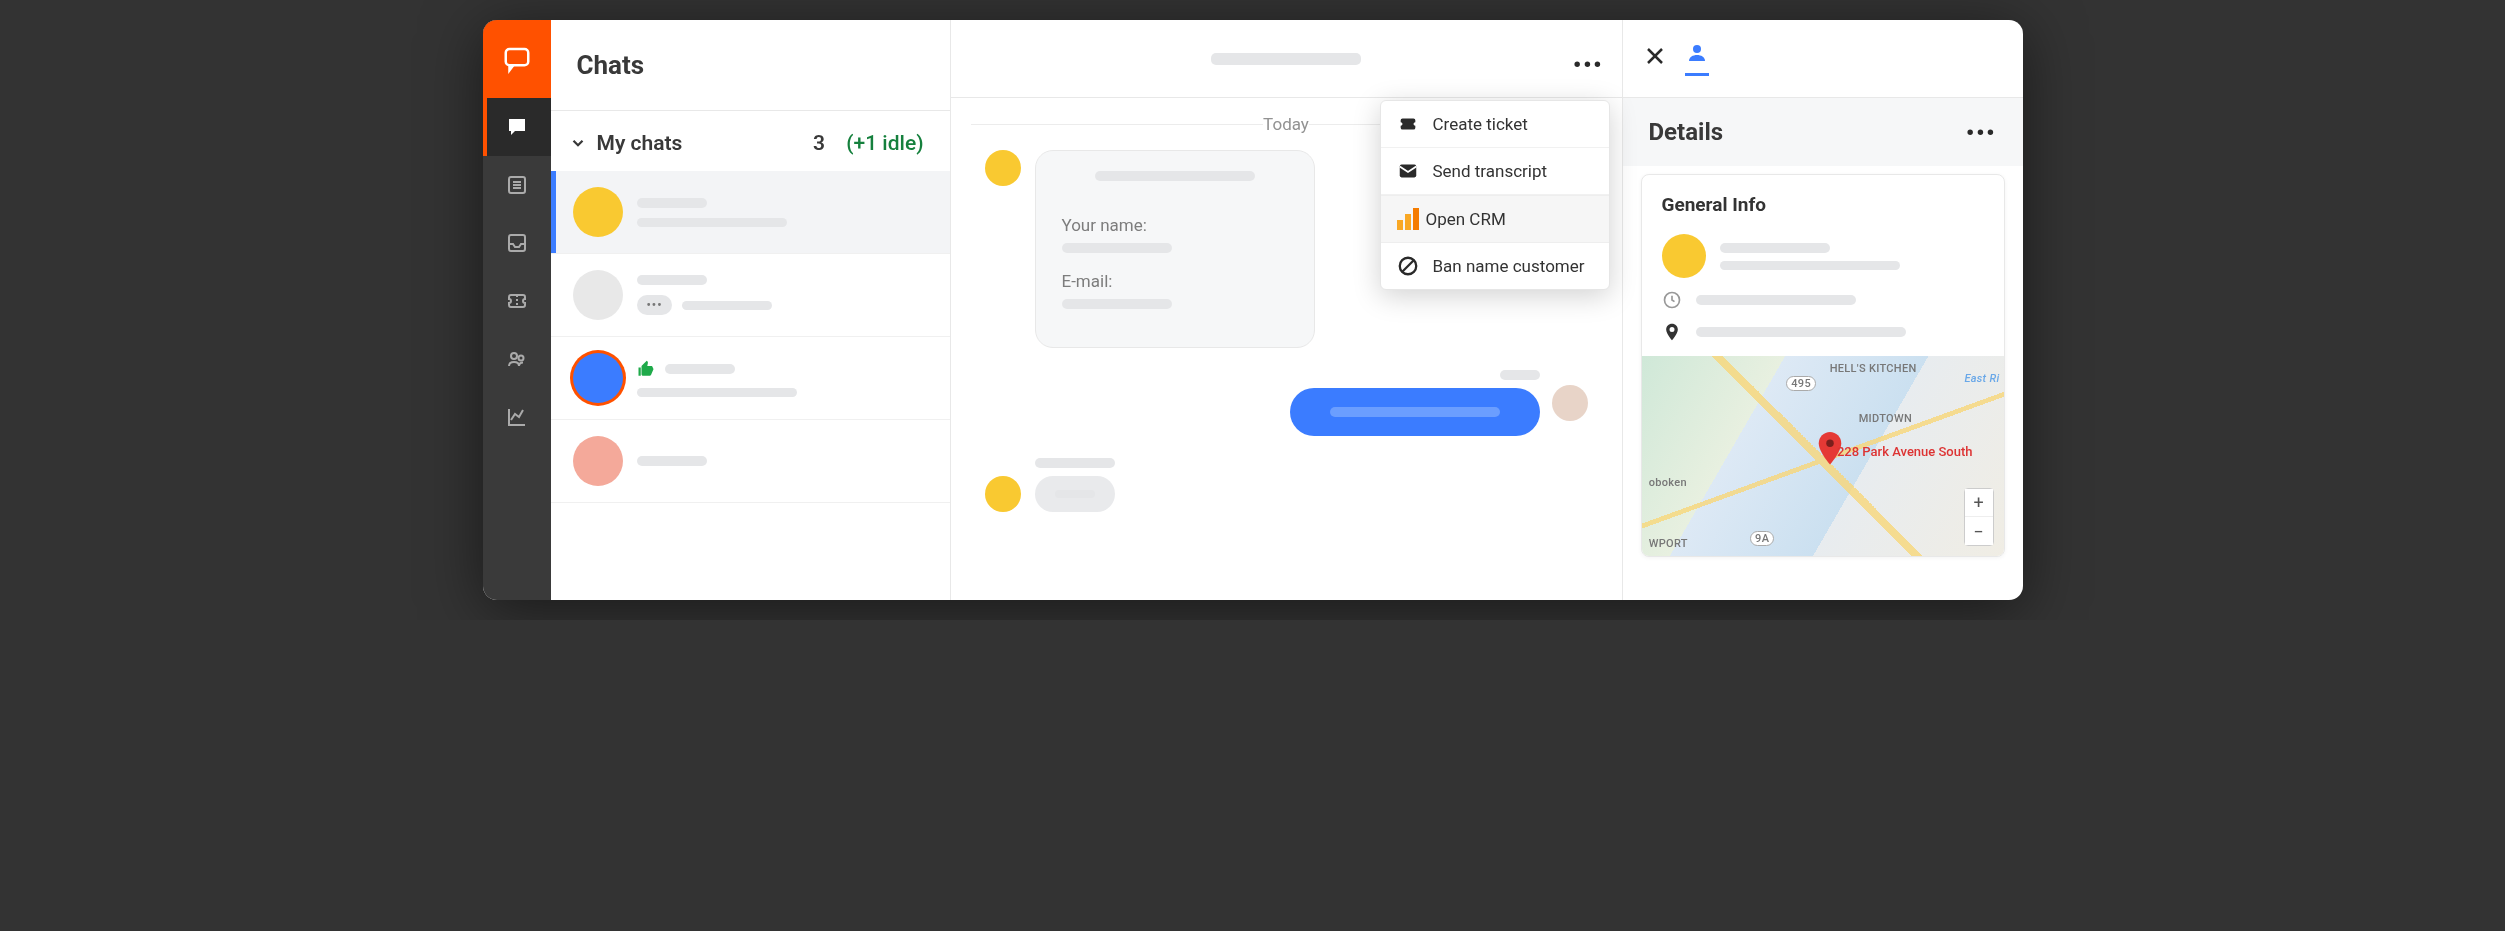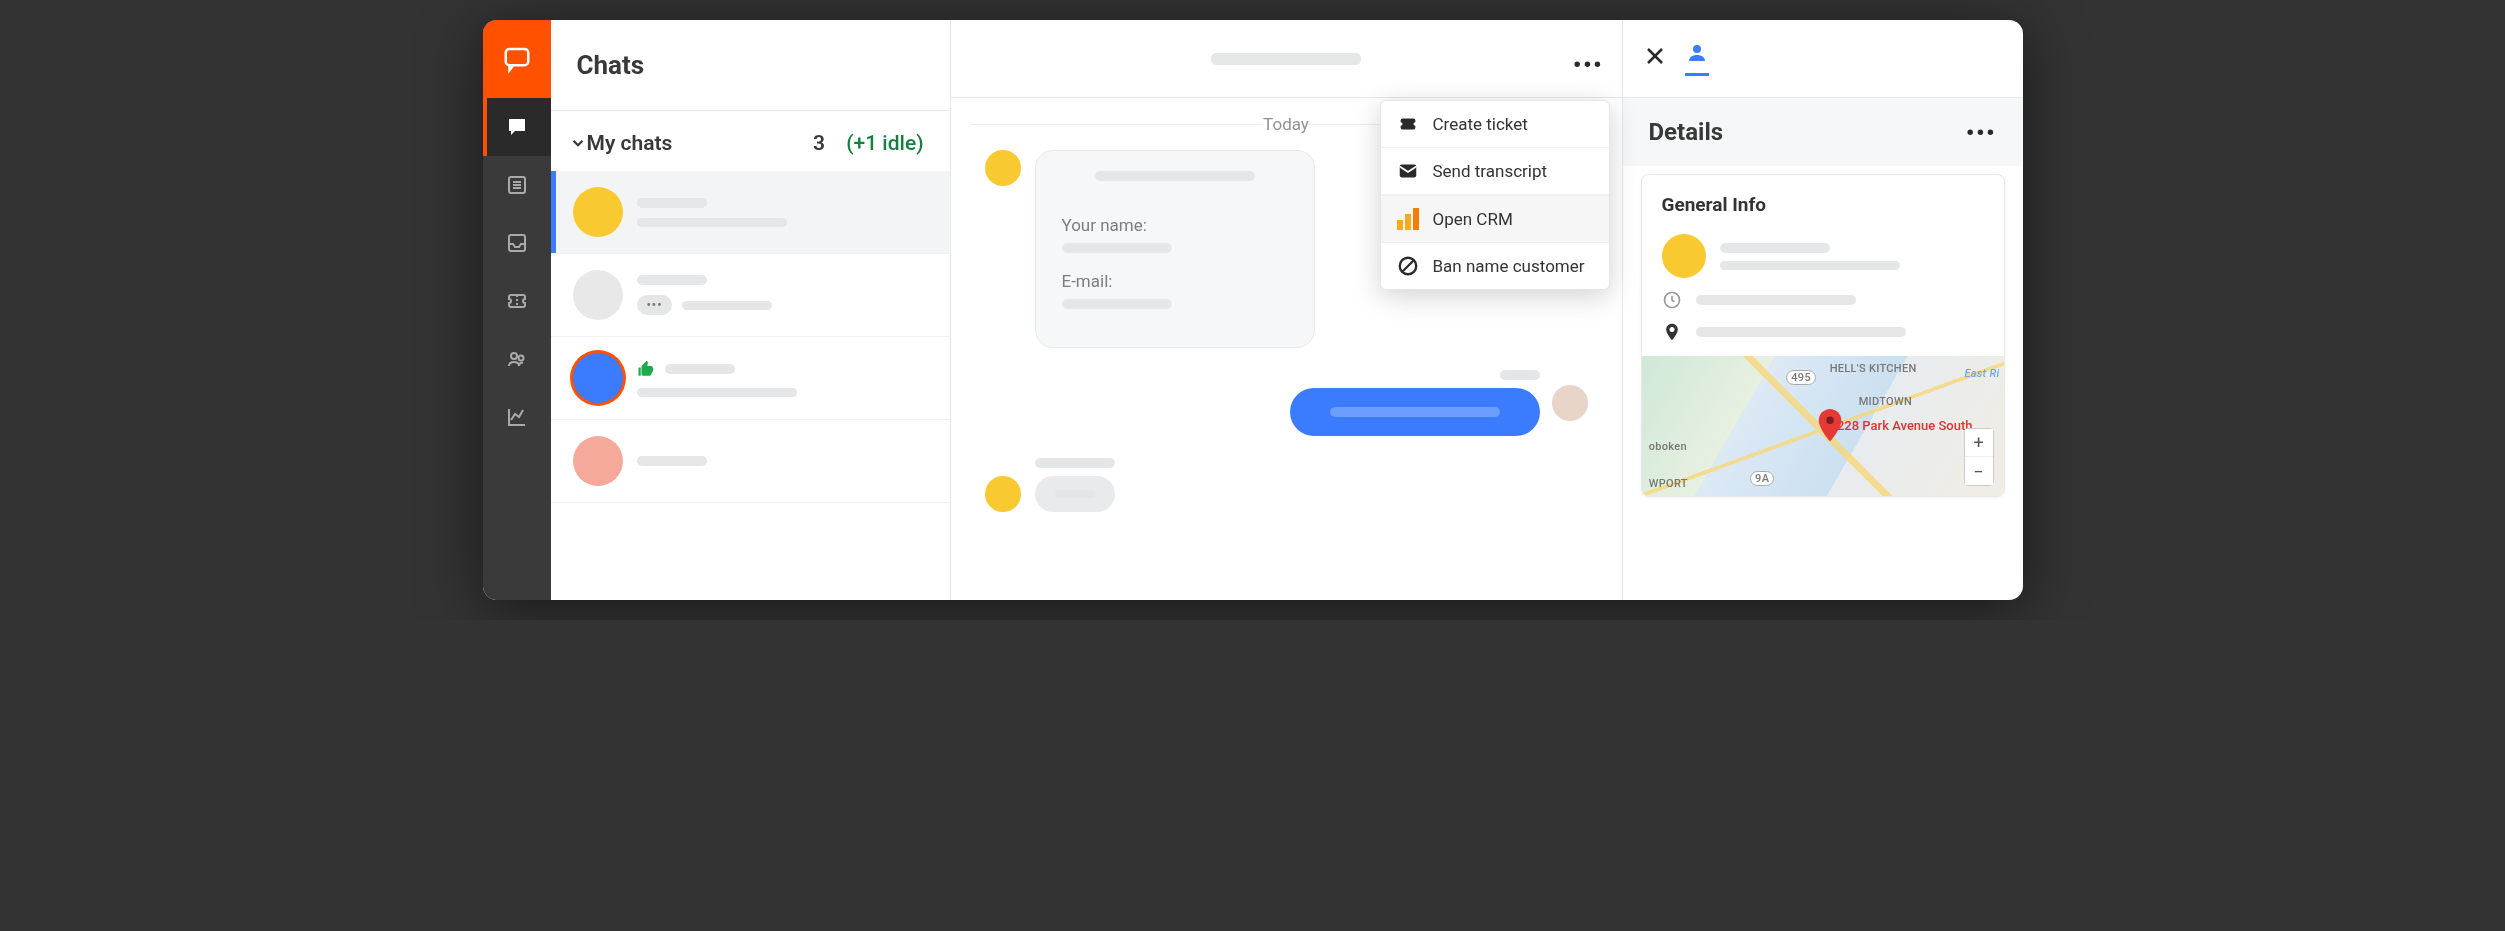--- a/index.html
+++ b/index.html
@@ -10,21 +10,21 @@
 .rail { width: 68px; background: #3a3a3a; display: flex; flex-direction: column; }
 .rail-top { width: 68px; height: 78px; background: #ff5100; display: flex; align-items: center; justify-content: center; }
 .rail-item { width: 68px; height: 58px; display: flex; align-items: center; justify-content: center; color: #aaa; cursor: pointer; position: relative; }
 .rail-item.active { background: #2a2a2a; color: #fff; }
 .rail-item.active::before { content:""; position:absolute; left:0; top:0; bottom:0; width:4px; background:#ff5100; }
 .rail-item svg { width: 24px; height: 24px; }
 
 
 .panel-left { width: 400px; border-right: 1px solid #e8e8e8; display: flex; flex-direction: column; background: #fff; }
 .panel-title { height: 91px; display: flex; align-items: center; padding: 0 26px; font-size: 26px; font-weight: 700; color: #393939; border-bottom: 1px solid #e8e8e8; }
-.mychats-header { display: flex; align-items: center; padding: 20px 26px 16px 18px; }
+.mychats-header { display: flex; align-items: center; padding: 20px 26px 16px 18px; gap: 10px; }
 .mychats-header .label { font-size: 21px; font-weight: 600; color: #393939; }
 .mychats-header .counts { margin-left: auto; font-size: 21px; color: #393939; font-weight: 600; }
 .mychats-header .idle { color: #15803d; font-weight: 500; margin-left: 16px; }
 .chat-item { display: flex; align-items: center; gap: 14px; padding: 16px 22px; border-bottom: 1px solid #f0f0f0; cursor: pointer; position: relative; }
 .chat-item.active { background: #f3f4f6; }
 .chat-item.active::before { content:""; position:absolute; left:0; top:0; bottom:0; width:5px; background:#3b7cff; }
 .avatar { width: 50px; height: 50px; border-radius: 50%; flex-shrink: 0; display:flex; align-items:center; justify-content:center; font-size:12px; color:#fff; }
 .avatar.ring { box-shadow: 0 0 0 3px #ff5100; }
 .lines { display:flex; flex-direction:column; gap:10px; flex:1; }
 .ph { background:#e5e6e8; border-radius:5px; height:10px; }
@@ -45,34 +45,34 @@
 .msg-card label { display:block; color:#7d7d7d; font-size:17px; margin-bottom:8px; }
 .msg-card .ph { width:110px; margin-bottom:18px; }
 .bubble-blue { background:#3b7cff; border-radius:24px; width:250px; height:48px; display:flex; align-items:center; justify-content:center; }
 .bubble-blue .ph { background:#6b9eff; width:170px; height:10px; }
 .bubble-grey { background:#e9eaec; border-radius:24px; padding:14px 20px; }
 .avatar.sm { width:36px; height:36px; }
 
 
 .dropdown { position:absolute; top:80px; right:12px; width:230px; background:#fff; border:1px solid #e6e6e6; border-radius:6px; box-shadow:0 6px 28px rgba(0,0,0,0.18); z-index:50; overflow:hidden; }
 .dd-item { display:flex; align-items:center; gap:14px; padding:12px 16px; font-size:17px; color:#333; cursor:pointer; border-bottom:1px solid #f1f1f1; }
-.dd-item.highlight { background:#f6f6f6; border-top:1px solid #eee; border-bottom:1px solid #eee; }
+.dd-item.highlight { background:#f6f6f6; border-top:1px solid #eee; border-bottom:1px solid #eee;gap:7px; }
 .dd-item:last-child { border-bottom:none; }
 .dd-item svg, .dd-icon { width:22px; height:22px; flex-shrink:0; }
 
 
 .panel-right { width: 400px; display:flex; flex-direction:column; }
 .right-header { height: 78px; border-bottom:1px solid #e8e8e8; display:flex; align-items:center; gap:18px; padding: 0 20px; }
 .x-btn { font-size:26px; color:#2a2a2a; cursor:pointer; }
 .profile-icon { color:#3b7cff; border-bottom:3px solid #3b7cff; padding-bottom:4px; }
 .details-title { display:flex; align-items:center; justify-content:space-between; padding: 20px 26px; font-size:24px; font-weight:700; color:#393939; background:#f6f7f8; }
 .card { margin: 8px 18px 0; border:1px solid #e8e8e8; border-radius:8px; background:#fff; overflow:hidden; box-shadow:0 1px 4px rgba(0,0,0,0.05); }
 .card-title { font-size:19px; font-weight:700; padding:18px 20px 12px; color:#333; }
 .info-row { display:flex; align-items:center; gap:14px; padding:6px 20px; }
-.map { height: 140px; background: linear-gradient(120deg,#cfe8d8 0%,#e8f0e0 30%,#dde9f5 30%,#cbe0f0 60%,#e8ecef 60%,#f0ede4 100%); position:relative; overflow:hidden; }
+.map { height: 200px; background: linear-gradient(120deg,#cfe8d8 0%,#e8f0e0 30%,#dde9f5 30%,#cbe0f0 60%,#e8ecef 60%,#f0ede4 100%); position:relative; overflow:hidden; }
 .map::before { content:""; position:absolute; inset:0; background-image:
   linear-gradient(45deg, transparent 48%, #f8d77a 48%, #f8d77a 50%, transparent 50%),
   linear-gradient(-20deg, transparent 48%, #f8d77a 48%, #f8d77a 49.5%, transparent 49.5%);
   opacity:0.8; }
 .map-label { position:absolute; font-size:11px; color:#777; font-weight:500; letter-spacing:0.3px; }
 .map-pin { position:absolute; left:48%; top:38%; }
 .map-addr { position:absolute; left:54%; top:44%; font-size:13px; color:#d33; font-weight:500; }
 .zoom { position:absolute; right:10px; bottom:10px; width:30px; background:#fff; border:1px solid #ccc; border-radius:4px; display:flex; flex-direction:column; }
 .zoom button { height:28px; border:none; background:#fff; font-size:18px; cursor:pointer; color:#555; }
 .zoom button:first-child { border-bottom:1px solid #eee; }

